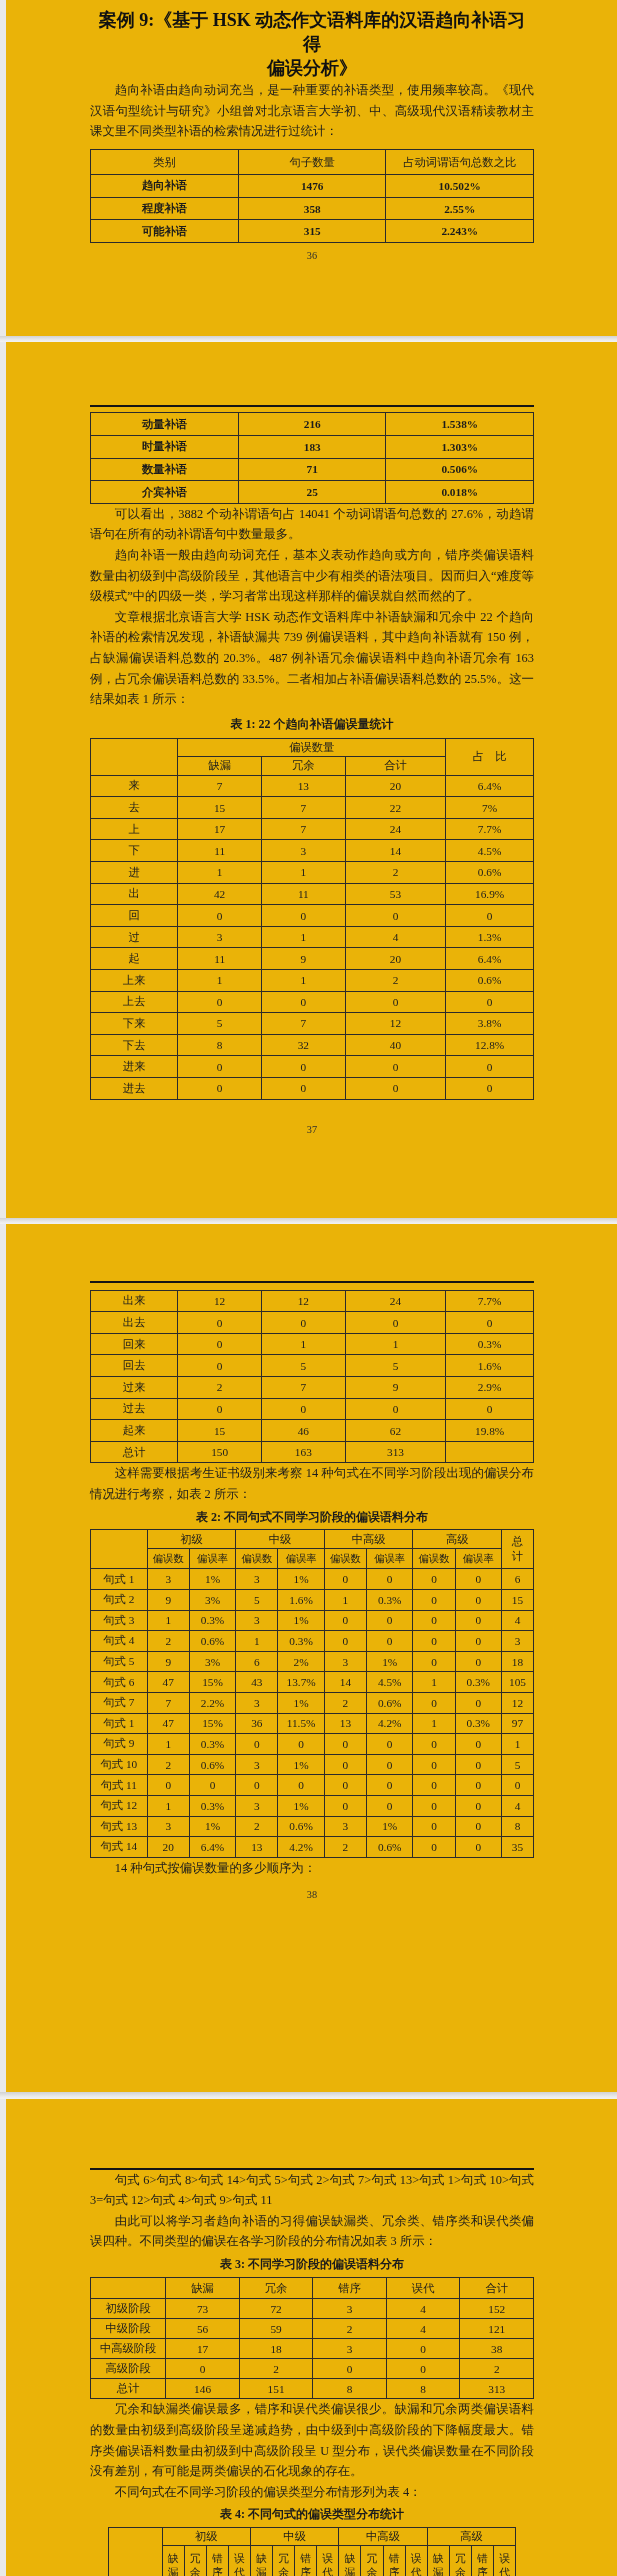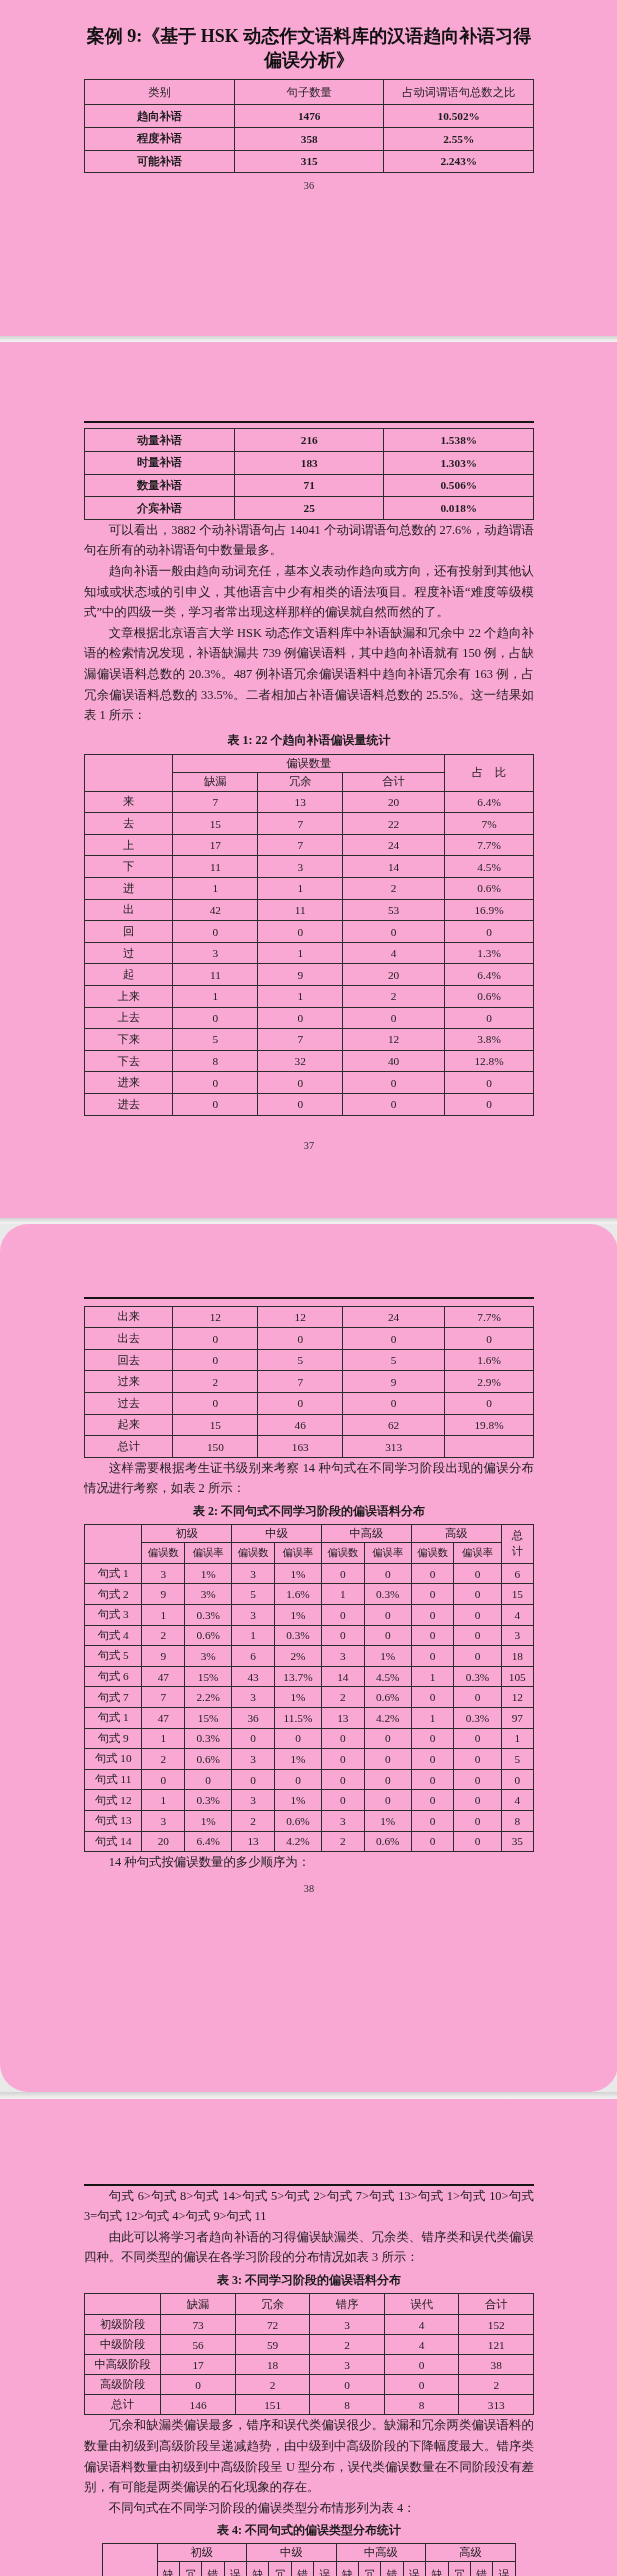--- a/index.html
+++ b/index.html
@@ -3,24 +3,25 @@
 <meta charset="utf-8">
 <style>
   html,body { margin:0; padding:0; }
   body {
     width:618px;
     background:#e9e9e9;
     font-family:"Liberation Serif","DejaVu Serif",serif;
     color:#1c1c1c;
   }
   .page {
-    background:#f9a8d4;
-    padding:16px 84px;
+    background:#eab308;
+    padding:0 84px;
     box-sizing:border-box;
     overflow:hidden;
+    margin-left:6px;
   }
   .page-gap {
     height:6.2px;
     background:linear-gradient(180deg,#d2d2d2 0%, #ededed 70%, #f2f2f2 100%);
   }
   .rule { height:2.1px; background:#151515; }
   h1.title {
     margin:8.2px 0 0 0;
     font-size:18px;
     line-height:24px;
@@ -86,20 +87,21 @@
   .mt46 { margin-top:24px; }
 </style>
 </head>
 <body>
 
 <section class="page" style="height:336px;">
   <h1 class="title">
     <div>案例 9:《基于 HSK 动态作文语料库的汉语趋向补语习得</div>
     <div>偏误分析》</div>
   </h1>
+  <p class="body mt42">趋向补语由趋向动词充当，是一种重要的补语类型，使用频率较高。《现代汉语句型统计与研究》小组曾对北京语言大学初、中、高级现代汉语精读教材主课文里不同类型补语的检索情况进行过统计：</p>
   <table class="tA mt14">
     <colgroup>
         <col style="width:33.4%">
         <col style="width:33.3%">
         <col style="width:33.3%">
       </colgroup>
     <thead>
       <tr>
         <th>类别</th>
         <th>句子数量</th>
@@ -154,21 +156,21 @@
           <td>0.506%</td>
         </tr>
         <tr>
           <td>介宾补语</td>
           <td>25</td>
           <td>0.018%</td>
         </tr>
       </tbody>
   </table>
   <p class="body mt24">可以看出，3882 个动补谓语句占 14041 个动词谓语句总数的 27.6%，动趋谓语句在所有的动补谓语句中数量最多。</p>
-  <p class="body">趋向补语一般由趋向动词充任，基本义表动作趋向或方向，还有投射到其他认知域或状态域的引申义，其他语言中少有相类的语法项目。程度补语“难度等级模式”中的四级一类，学习者常出现这样那样的偏误就自然而然的了。</p>
+  <p class="body">趋向补语一般由趋向动词充任，基本义表动作趋向或方向，错序类偏误语料数量由初级到中高级阶段呈，其他语言中少有相类的语法项目。因而归入“难度等级模式”中的四级一类，学习者常出现这样那样的偏误就自然而然的了。</p>
   <p class="body">文章根据北京语言大学 HSK 动态作文语料库中补语缺漏和冗余中 22 个趋向补语的检索情况发现，补语缺漏共 739 例偏误语料，其中趋向补语就有 150 例，占缺漏偏误语料总数的 20.3%。487 例补语冗余偏误语料中趋向补语冗余有 163 例，占冗余偏误语料总数的 33.5%。二者相加占补语偏误语料总数的 25.5%。这一结果如表 1 所示：</p>
   <div class="tcap mt12">表 1: 22 个趋向补语偏误量统计</div>
   <table class="t1 mt10">
     <colgroup>
         <col style="width:19.7%">
         <col style="width:18.9%">
         <col style="width:18.9%">
         <col style="width:22.7%">
         <col style="width:19.8%">
       </colgroup>
@@ -290,21 +292,21 @@
           <td>0</td>
           <td>0</td>
         </tr>
       </tbody>
   </table>
   <div class="pgnum mt46">37</div>
 </section>
 
 <div class="page-gap"></div>
 
-<section class="page" style="height:868px;border-radius:28px;">
+<section class="page" style="height:868px;">
   <div class="rule" style="margin-top:57px;"></div>
   <table class="t1 mt12">
     <colgroup>
         <col style="width:19.7%">
         <col style="width:18.9%">
         <col style="width:18.9%">
         <col style="width:22.7%">
         <col style="width:19.8%">
       </colgroup>
     <tbody>
@@ -314,20 +316,27 @@
           <td>12</td>
           <td>24</td>
           <td>7.7%</td>
         </tr>
         <tr>
           <td>出去</td>
           <td>0</td>
           <td>0</td>
           <td>0</td>
           <td>0</td>
+        </tr>
+        <tr>
+          <td>回来</td>
+          <td>0</td>
+          <td>1</td>
+          <td>1</td>
+          <td>0.3%</td>
         </tr>
         <tr>
           <td>回去</td>
           <td>0</td>
           <td>5</td>
           <td>5</td>
           <td>1.6%</td>
         </tr>
         <tr>
           <td>过来</td>

